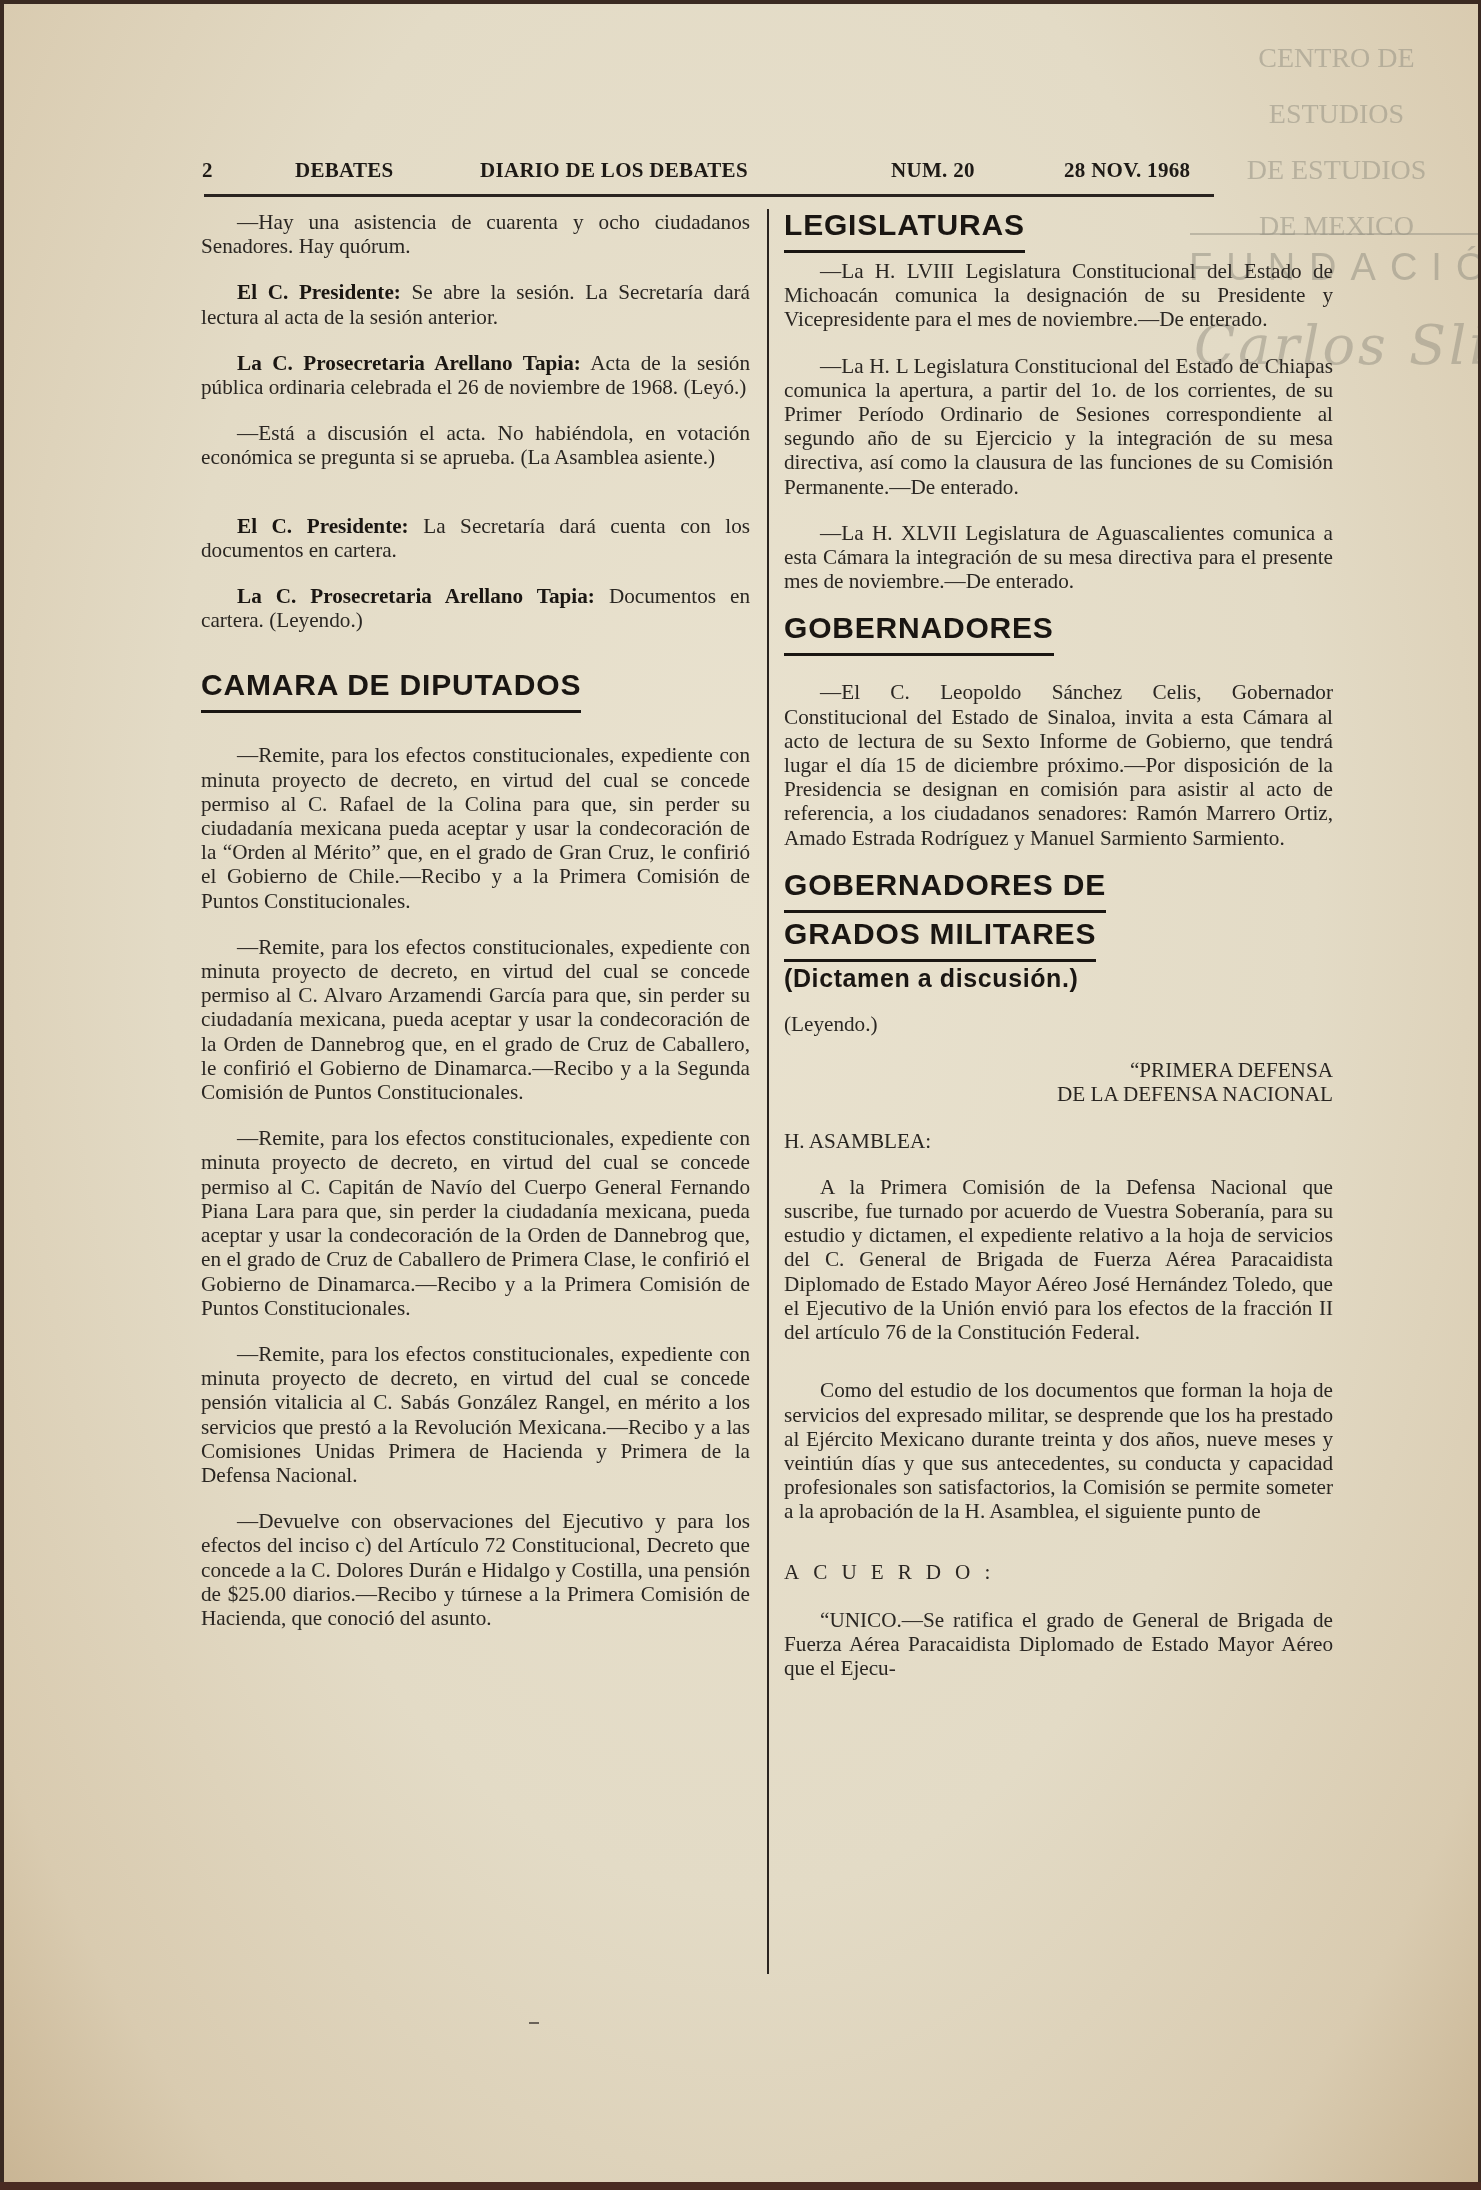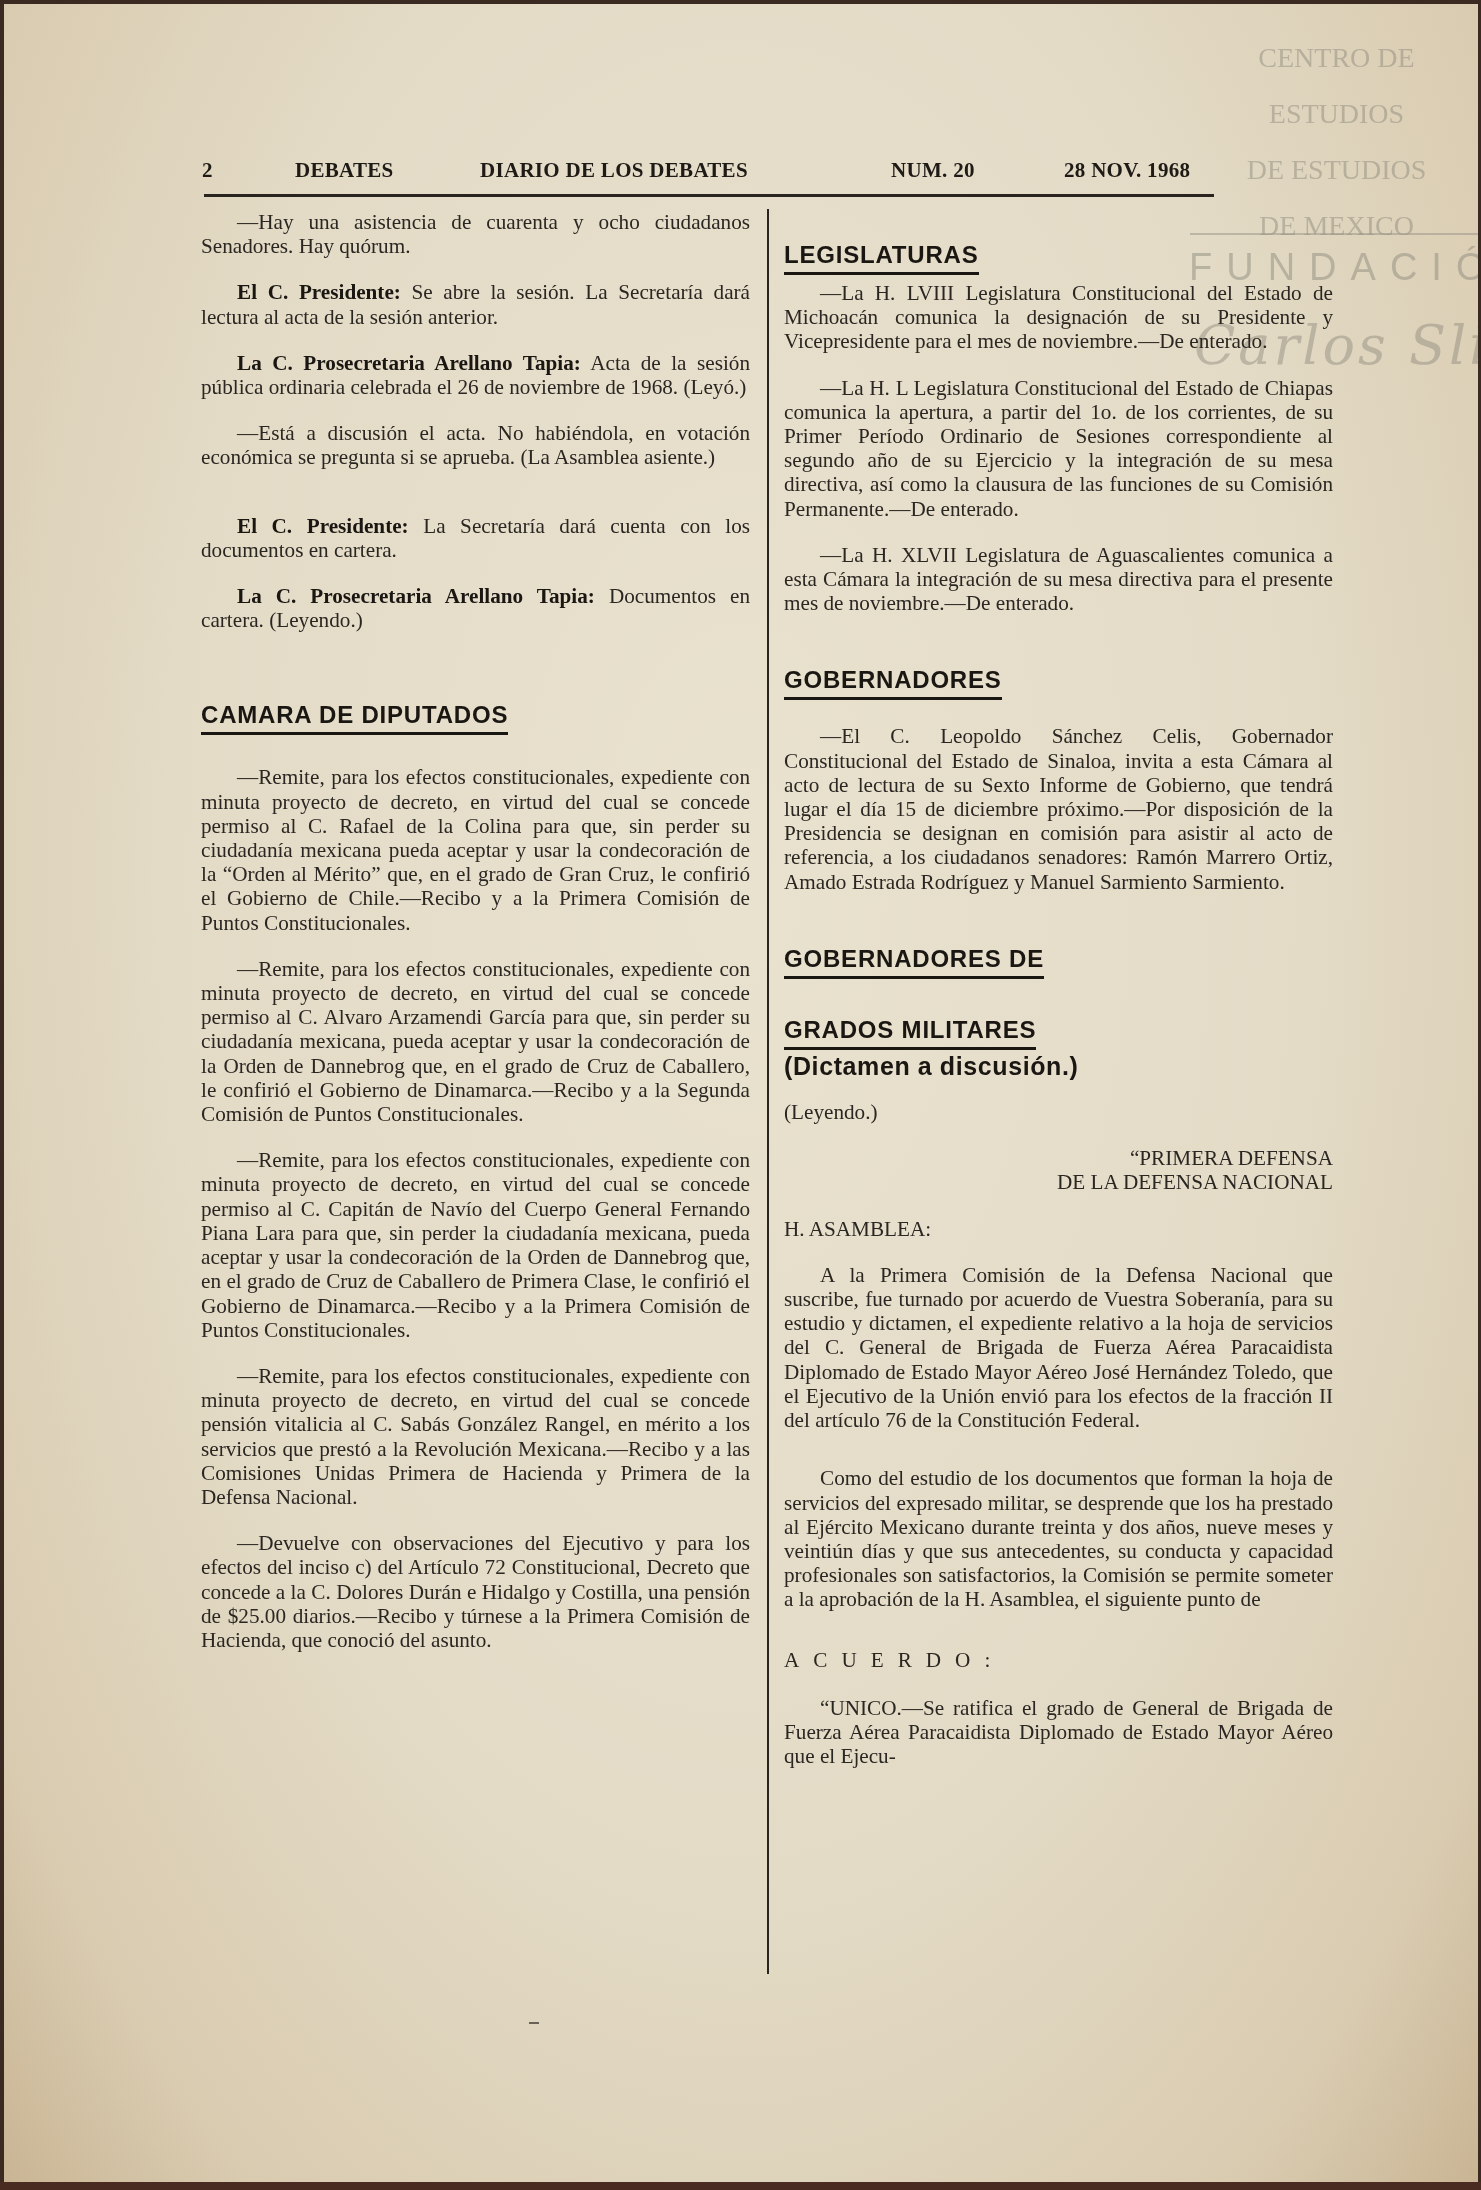--- a/index.html
+++ b/index.html
@@ -32,23 +32,23 @@
     position: absolute; top: 206px; font-size: 21.2px; line-height: 24.2px; color: #2a2622;
     text-align: justify; hyphens: manual;
   }
   .col.left { left: 197px; width: 549px; }
   .col.right { left: 780px; width: 549px; }
   .col p { margin: 0; text-indent: 36px; }
   .col p.noindent { text-indent: 0; }
   .col b { color: #1a1612; }
   .section-title {
     font-family: "Liberation Sans", "DejaVu Sans", sans-serif;
-    font-weight: bold; font-size: 24px; letter-spacing: 0.8px; color: #1a1612;
-    display: inline-block; border-bottom: 3px solid #1a1612; padding-bottom: 2px;
-    text-indent: 0; line-height: 30px; margin-top: 30px;
+    font-weight: bold; font-size: 30px; letter-spacing: 0.8px; color: #1a1612;
+    display: inline-block; border-bottom: 3px solid #1a1612; padding-bottom: 10px;
+    text-indent: 0; line-height: 30px;
   }
   .sub-head { font-family: "Liberation Sans", sans-serif; font-weight: bold; font-size: 25px; letter-spacing: 0.6px; color:#1a1612; }
   .center { text-align: left; text-indent: 0 !important; }
   .rightalign { text-align: right; text-indent: 0 !important; }
   .spaced { letter-spacing: 14px; }
   .gap-m { height: 22px; }
   .gap-l { height: 34px; }
 
   .watermark {
     position: absolute; color: rgba(150,145,132,0.55);

